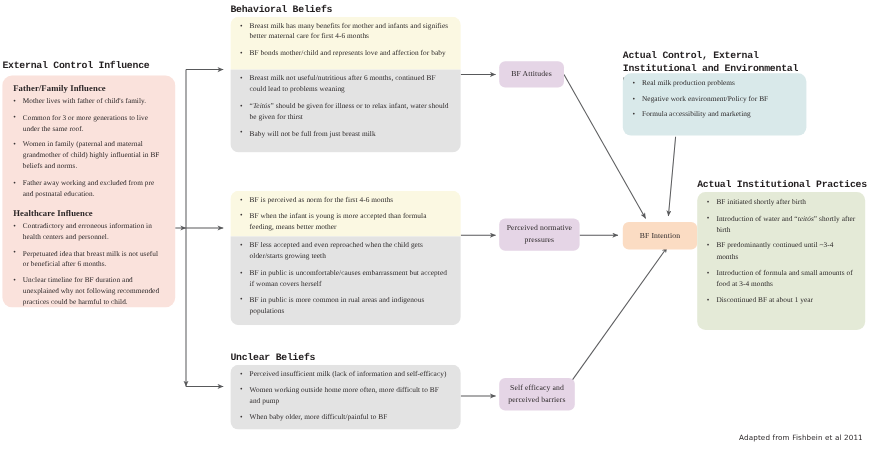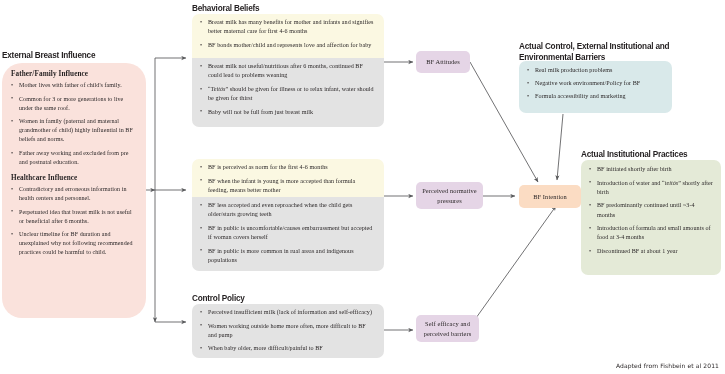--- a/index.html
+++ b/index.html
@@ -25,21 +25,21 @@
   .svg-layer {
     position: absolute;
     left: 0; top: 0;
     width: 725px; height: 374px;
     pointer-events: none;
   }
 
   
   .heading {
     position: absolute;
-    font-family: Liberation Sans, sans-serif;
+    font-family: Liberation Mono, monospace;
     font-weight: 700;
     font-size: 8.2px;
     letter-spacing: -0.2px;
     color: #231f20;
     line-height: 1.35;
   }
 
   
   .panel {
     position: absolute;
@@ -81,23 +81,23 @@
     font-size: 6px;
     color: #3a3536;
   }
   ul.bul li i { font-style: italic; }
 
   
   #ext-panel {
     left: 2px;
     top: 63px;
     width: 144px;
-    height: 255px;
+    height: 193px;
     background: #fae2dc;
-    border-radius: 20px;
+    border-radius: 8px;
     padding: 5px 9px 6px 9px;
   }
   .sub-head {
     font-family: "Liberation Serif", serif;
     font-weight: 700;
     font-size: 7.2px;
     color: #231f20;
     margin: 2px 0 3px 0;
     letter-spacing: 0.1px;
   }
@@ -199,21 +199,21 @@
       <path d="M470,62 L538,182"></path>
       <path d="M483,196 L515,196"></path>
       <path d="M476,318 L556,206"></path>
 
       <path d="M563,114 L557,180"></path>
 
       <path d="M583,196 L612,196" marker-end="url(#ah)" stroke-dasharray="0"></path>
     </g>
   </svg>
 
-  <div class="heading" style="left:2px; top:50px; width:140px;">External Breast Influence</div>
+  <div class="heading" style="left:2px; top:50px; width:140px;">External Control Influence</div>
 
   <div class="panel" id="ext-panel">
     <div class="sub-head">Father/Family Influence</div>
     <ul class="bul">
       <li>Mother lives with father of child's family.</li>
       <li>Common for 3 or more generations to live under the same roof.</li>
       <li>Women in family (paternal and maternal grandmother of child) highly influential in BF beliefs and norms.</li>
       <li>Father away working and excluded from pre and postnatal education.</li>
     </ul>
     <div class="sub-head" style="margin-top:7px;">Healthcare Influence</div>
@@ -252,21 +252,21 @@
     </div>
     <div class="seg beliefs-bot" style="height:74px;">
       <ul class="bul">
         <li>BF less accepted and even reproached when the child gets older/starts growing teeth</li>
         <li>BF in public is uncomfortable/causes embarrassment but accepted if woman covers herself</li>
         <li>BF in public is more common in rual areas and indigenous populations</li>
       </ul>
     </div>
   </div>
 
-  <div class="heading" style="left:192px; top:293px; width:200px;">Control Policy</div>
+  <div class="heading" style="left:192px; top:293px; width:200px;">Unclear Beliefs</div>
 
   <div class="panel-split" style="left:192px; top:304px; width:192px; height:54px;">
     <div class="seg beliefs-bot" style="height:54px;">
       <ul class="bul">
         <li>Perceived insufficient milk (lack of information and self-efficacy)</li>
         <li>Women working outside home more often, more difficult to BF and pump</li>
         <li>When baby older, more difficult/painful to BF</li>
       </ul>
     </div>
   </div>

